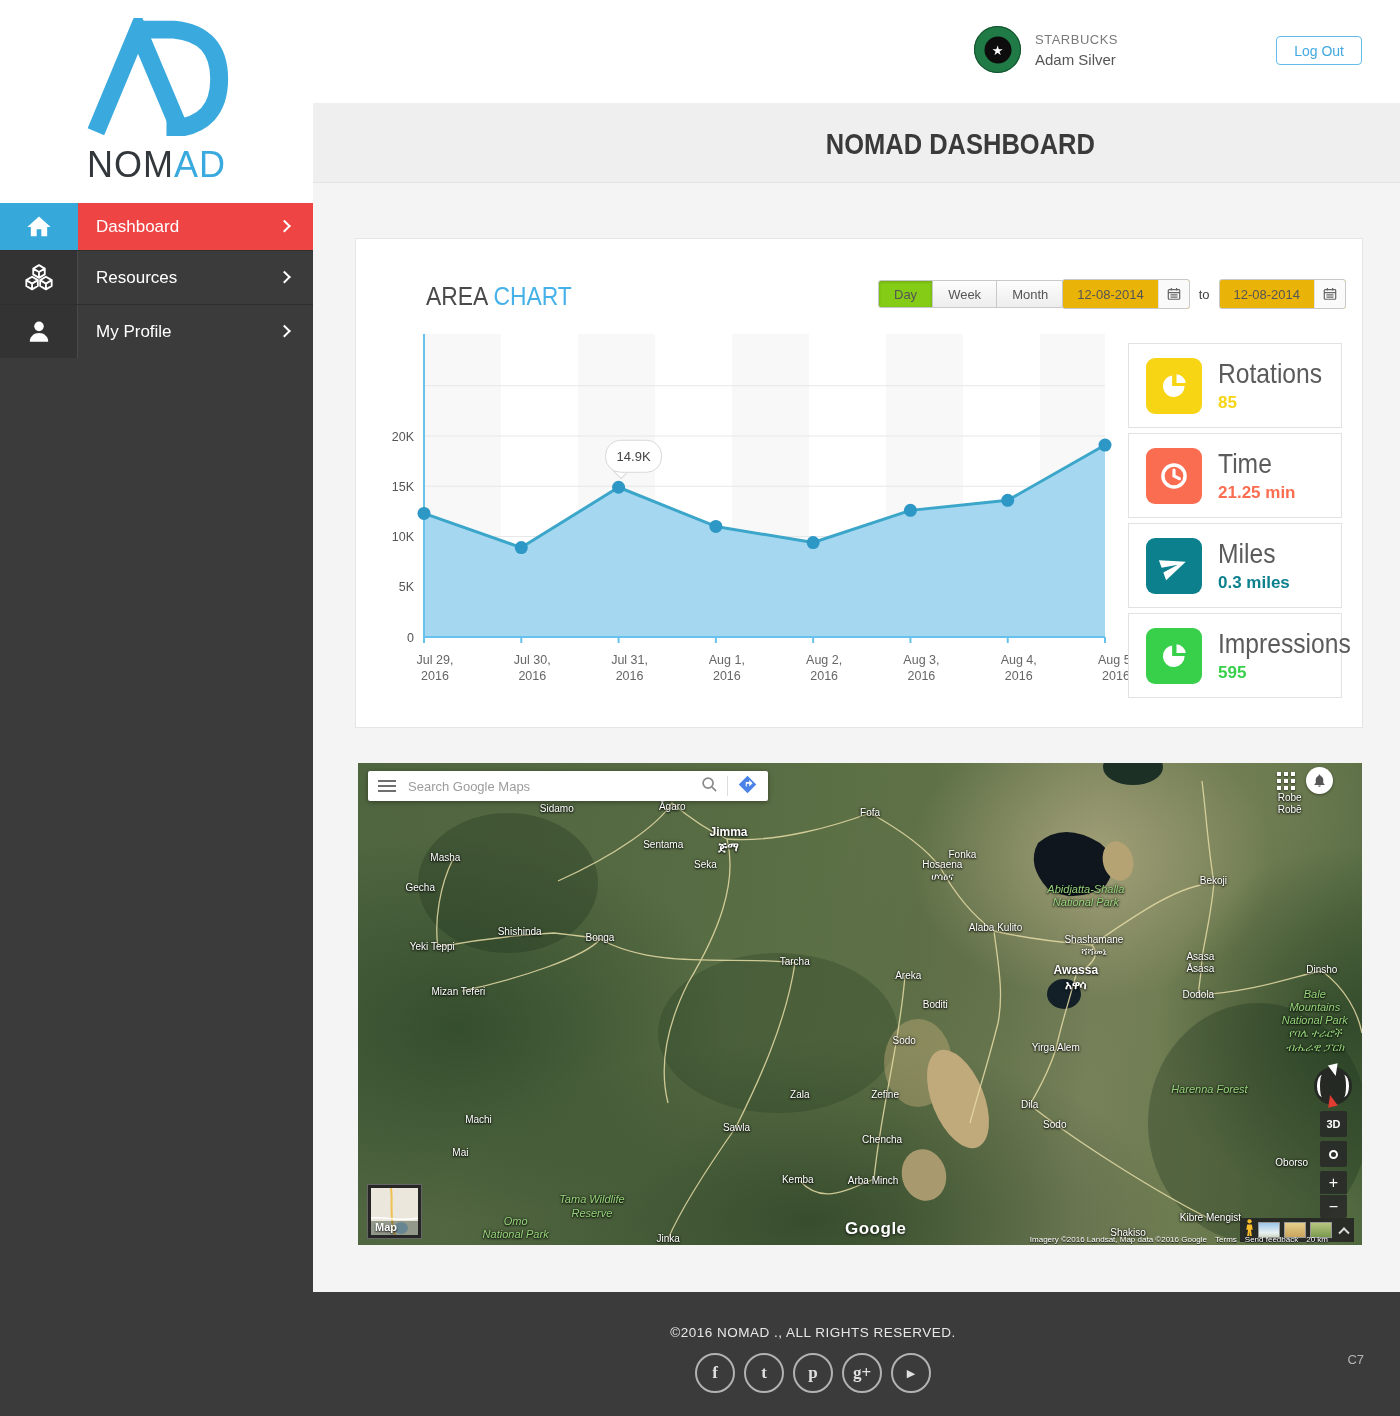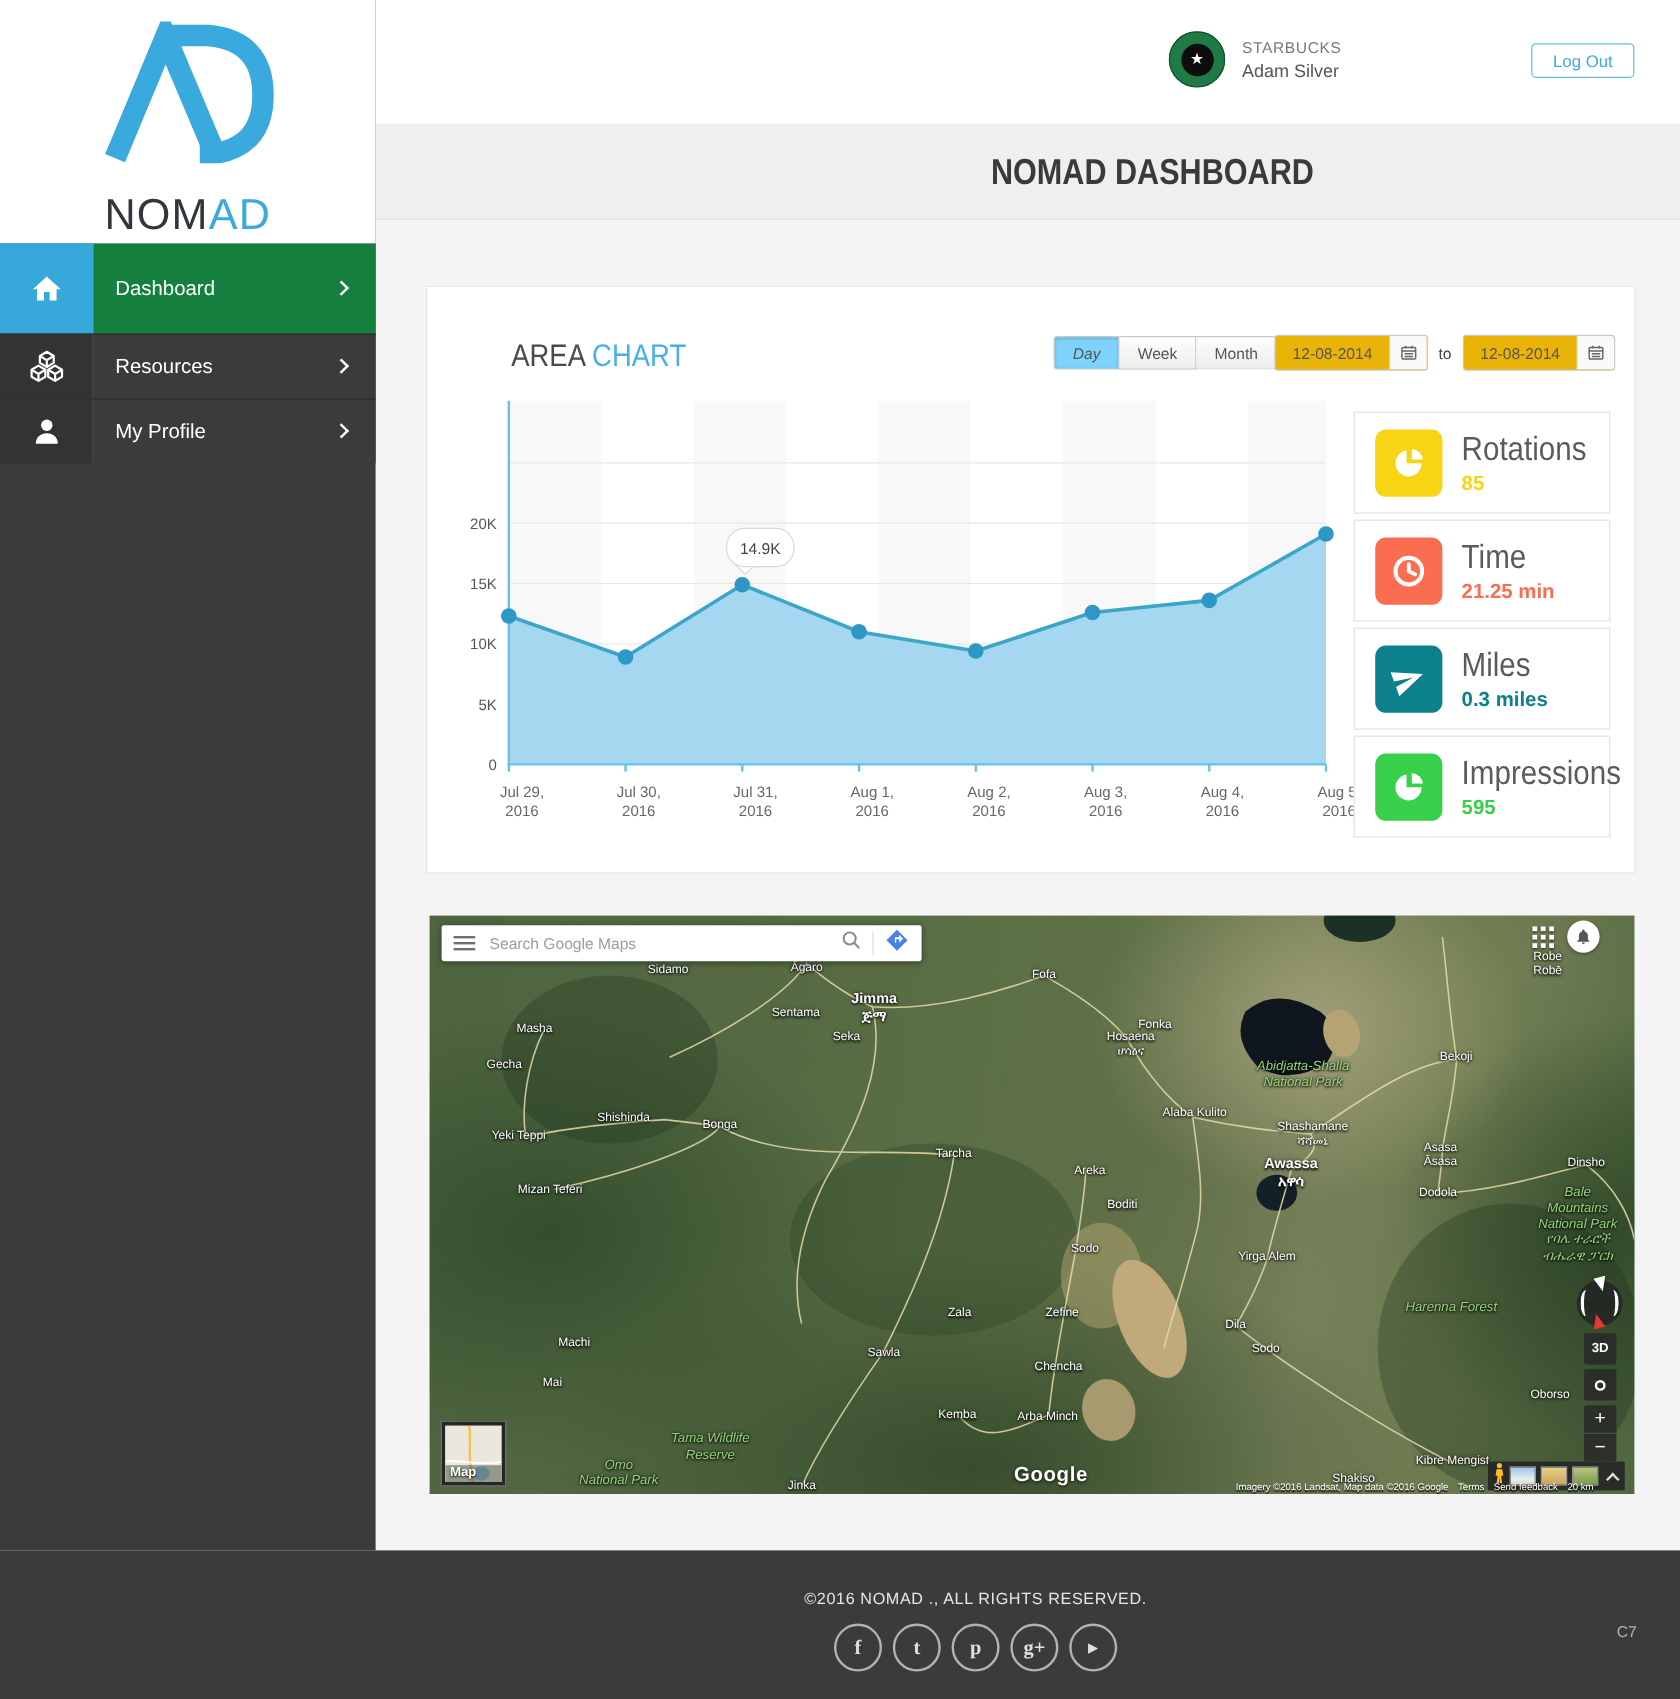--- a/index.html
+++ b/index.html
@@ -4,28 +4,28 @@
 <style>
   * { margin:0; padding:0; box-sizing:border-box; }
   html,body { background:#e9e9e9; }
   body { font-family:"Liberation Sans","DejaVu Sans",sans-serif; }
   .page { position:relative; width:1400px; height:1416px; background:#f4f4f4; overflow:hidden; margin:0 auto; }
 
   
   .sidebar { position:absolute; left:0; top:0; width:313px; height:1292px; background:#3b3b3b; z-index:5; }
   .logo-area { height:203px; background:#fff; text-align:center; padding-top:18px; }
   .logo-mark { display:inline-block; }
-  .logo-word { margin-top:17px; font-size:36px; letter-spacing:1px; color:#32373c; }
+  .logo-word { margin-top:4px; font-size:36px; letter-spacing:1px; color:#32373c; }
   .logo-word .accent { color:#3aa9de; }
   .nav-item { display:flex; align-items:stretch; height:54px; background:#3b3b3b; color:#fff; cursor:pointer; position:relative; }
   .nav-item + .nav-item { border-top:1px solid #2e2e2e; }
   .nav-icon { width:78px; display:flex; align-items:center; justify-content:center; background:#333; border-right:1px solid #4a4a4a; }
   .nav-label { flex:1; display:flex; align-items:center; padding-left:18px; font-size:17px; }
   .chev { position:absolute; right:24px; top:50%; width:9px; height:9px; border-top:2.5px solid #fff; border-right:2.5px solid #fff; transform:translateY(-60%) rotate(45deg); }
-  .nav-item.active { background:#15803d; height:75px; border-top:none; }
+  .nav-item.active { background:#ef4444; height:47px; border-top:none; }
   .nav-item.active .nav-icon { background:#36a8da; border-right:none; }
 
   
   .topbar { position:absolute; left:313px; top:0; width:1087px; height:103px; background:#fff; z-index:4; }
   .userblock { position:absolute; right:282px; top:26px; display:flex; align-items:center; }
   .avatar { width:47px; height:47px; border-radius:50%; background:#1f7a45; position:relative; margin-right:14px; box-shadow:0 0 0 1px #14512e inset; }
   .avatar .inner { position:absolute; left:50%; top:50%; width:27px; height:27px; border-radius:50%; background:#0d0d0d; transform:translate(-50%,-50%); display:flex; align-items:center; justify-content:center; color:#fff; font-size:13px; }
   .user-company { font-size:13px; color:#7a7a7a; letter-spacing:.5px; }
   .user-name { font-size:15px; color:#555; margin-top:4px; }
   .logout-btn { position:absolute; right:38px; top:36px; height:29px; padding:0 17px; background:#fff; border:1px solid #63bce9; border-radius:4px; color:#41a9e0; font-size:14px; cursor:pointer; font-family:inherit; }
@@ -37,21 +37,21 @@
   .cond { display:inline-block; transform:scaleX(.88); transform-origin:left center; white-space:nowrap; }
 
   
   .chart-card { position:absolute; left:355px; top:238px; width:1008px; height:490px; background:#fff; border:1px solid #e5e5e5; z-index:3; }
   .card-title { position:absolute; left:70px; top:42px; font-size:26px; color:#4a4a4a; }
   .card-title .accent { color:#45b1e8; }
   .seg { position:absolute; left:522px; top:41px; display:flex; }
   .seg button { height:28px; padding:0 15px; font-size:13px; color:#555; background:linear-gradient(#fdfdfd,#ededed); border:1px solid #c9c9c9; border-left:none; cursor:pointer; font-family:inherit; }
   .seg button:first-child { border-left:1px solid #c9c9c9; border-radius:3px 0 0 3px; }
   .seg button:last-child { border-radius:0 3px 3px 0; }
-  .seg button.active { background:#7dd3fc; box-shadow:inset 0 1px 3px rgba(0,0,0,.18);font-style:italic; }
+  .seg button.active { background:#84cc16; box-shadow:inset 0 1px 3px rgba(0,0,0,.18); }
   .date-group { position:absolute; right:16px; top:40px; display:flex; align-items:center; }
   .datefield { display:flex; align-items:center; height:30px; background:#eab308; border:1px solid #c9c9c9; border-radius:3px; overflow:hidden; cursor:pointer; }
   .datefield .val { padding:0 14px; font-size:13px; color:#555; min-width:88px; }
   .datefield .cal { width:31px; height:100%; display:flex; align-items:center; justify-content:center; border-left:1px solid #e3e3e3; background:#fafafa; }
   .to-label { margin:0 9px; font-size:13px; color:#444; }
   #area-chart { position:absolute; left:14px; top:95px; overflow:visible; }
   #area-chart text { font-family:"Liberation Sans","DejaVu Sans",sans-serif; }
 
   
   .stats-col { position:absolute; left:772px; top:104px; width:214px; }

